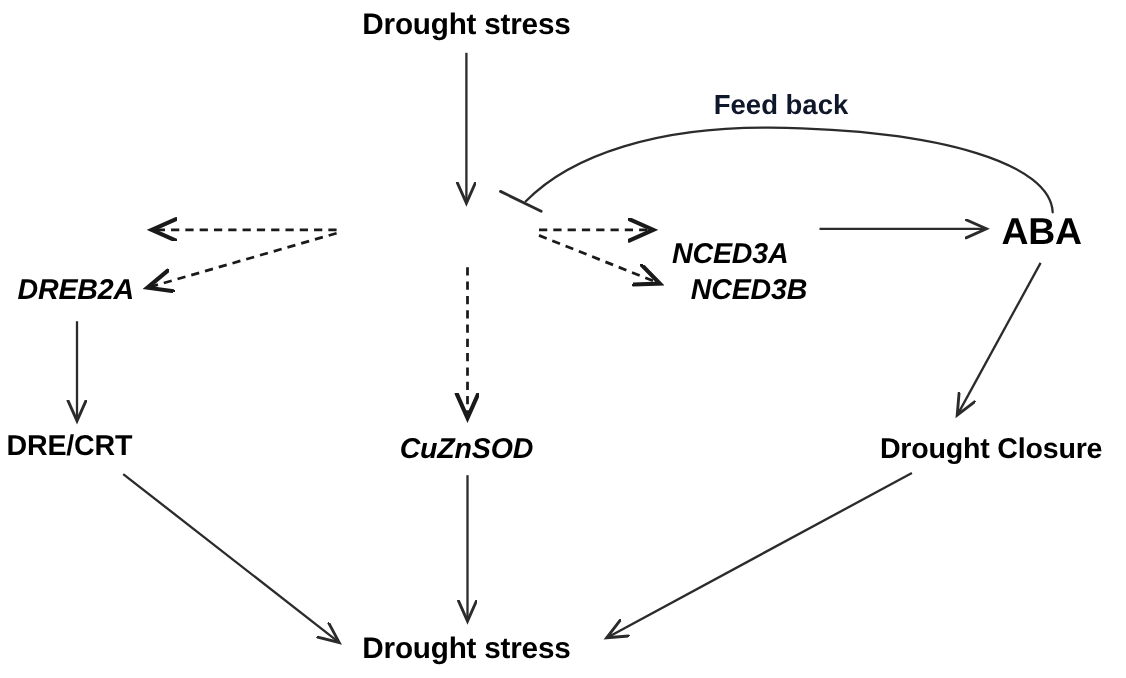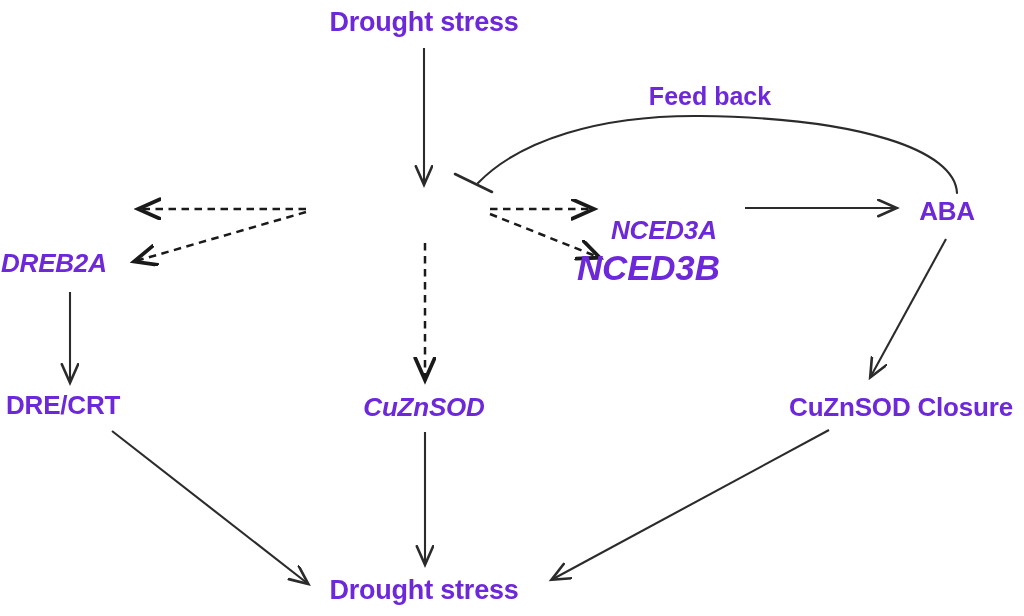--- a/index.html
+++ b/index.html
@@ -22,39 +22,39 @@
   #edge-layer {
     position: absolute;
     left: 0;
     top: 0;
     width: 1024px;
     height: 616px;
     pointer-events: none;
   }
   .node {
     position: absolute;
-    color: #6d28d9;
+    color: #000000;
     font-weight: bold;
     line-height: 1;
     white-space: nowrap;
     letter-spacing: -0.2px;
   }
   .node-italic {
     font-style: italic;
   }
   .node-plain {
     font-style: normal;
   }
   
   .ctr {
     transform: translate(-50%, -50%);
   }
   .edge-label {
     position: absolute;
-    color: #6d28d9;
+    color: #0f172a;
     font-weight: bold;
     font-style: normal;
     white-space: nowrap;
     line-height: 1;
     transform: translate(-50%, -50%);
   }
 </style>
 </head>
 <body>
 
@@ -95,32 +95,32 @@
     <line x1="112" y1="431" x2="307" y2="583" stroke="#2b2b2b" stroke-width="2.1" marker-end="url(#arrowSolid)"></line>
 
     <line x1="425" y1="432" x2="425" y2="563" stroke="#2b2b2b" stroke-width="2.1" marker-end="url(#arrowSolid)"></line>
 
     <line x1="829" y1="430" x2="553" y2="579" stroke="#2b2b2b" stroke-width="2.1" marker-end="url(#arrowSolid)"></line>
   </svg>
 
   <div class="node node-plain ctr" style="left:424px; top:22px; font-size:27px;">Drought stress</div>
 
 
-  <div class="node node-italic" style="left:1px; top:250px; font-size:26px;text-align:center;">DREB2A</div>
+  <div class="node node-italic" style="left:16px; top:250px; font-size:26px;text-align:center;">DREB2A</div>
 
 
   <div class="node node-italic" style="left:611px; top:196px; font-size:26px;margin-top:21px;">NCED3A</div>
 
-  <div class="node node-italic" style="left:577px; top:250px; font-size:35px;">NCED3B</div>
+  <div class="node node-italic" style="left:628px; top:250px; font-size:26px;">NCED3B</div>
 
-  <div class="node node-plain ctr" style="left:947px; top:211px; font-size:26px;text-align:center;">ABA</div>
+  <div class="node node-plain ctr" style="left:947px; top:211px; font-size:34px;text-align:center;">ABA</div>
 
   <div class="node node-plain" style="left:6px; top:392px; font-size:26px;">DRE/CRT</div>
 
   <div class="node node-italic ctr" style="left:424px; top:407px; font-size:26px;">CuZnSOD</div>
 
-  <div class="node node-plain ctr" style="left:901px; top:407px; font-size:26px;">CuZnSOD Closure</div>
+  <div class="node node-plain ctr" style="left:901px; top:407px; font-size:26px;">Drought Closure</div>
 
   <div class="node node-plain ctr" style="left:424px; top:590px; font-size:27px;">Drought stress</div>
 
   <div class="edge-label" style="left:710px; top:96px; font-size:25px;">Feed back</div>
 
 </div>
 
 </body></html>

